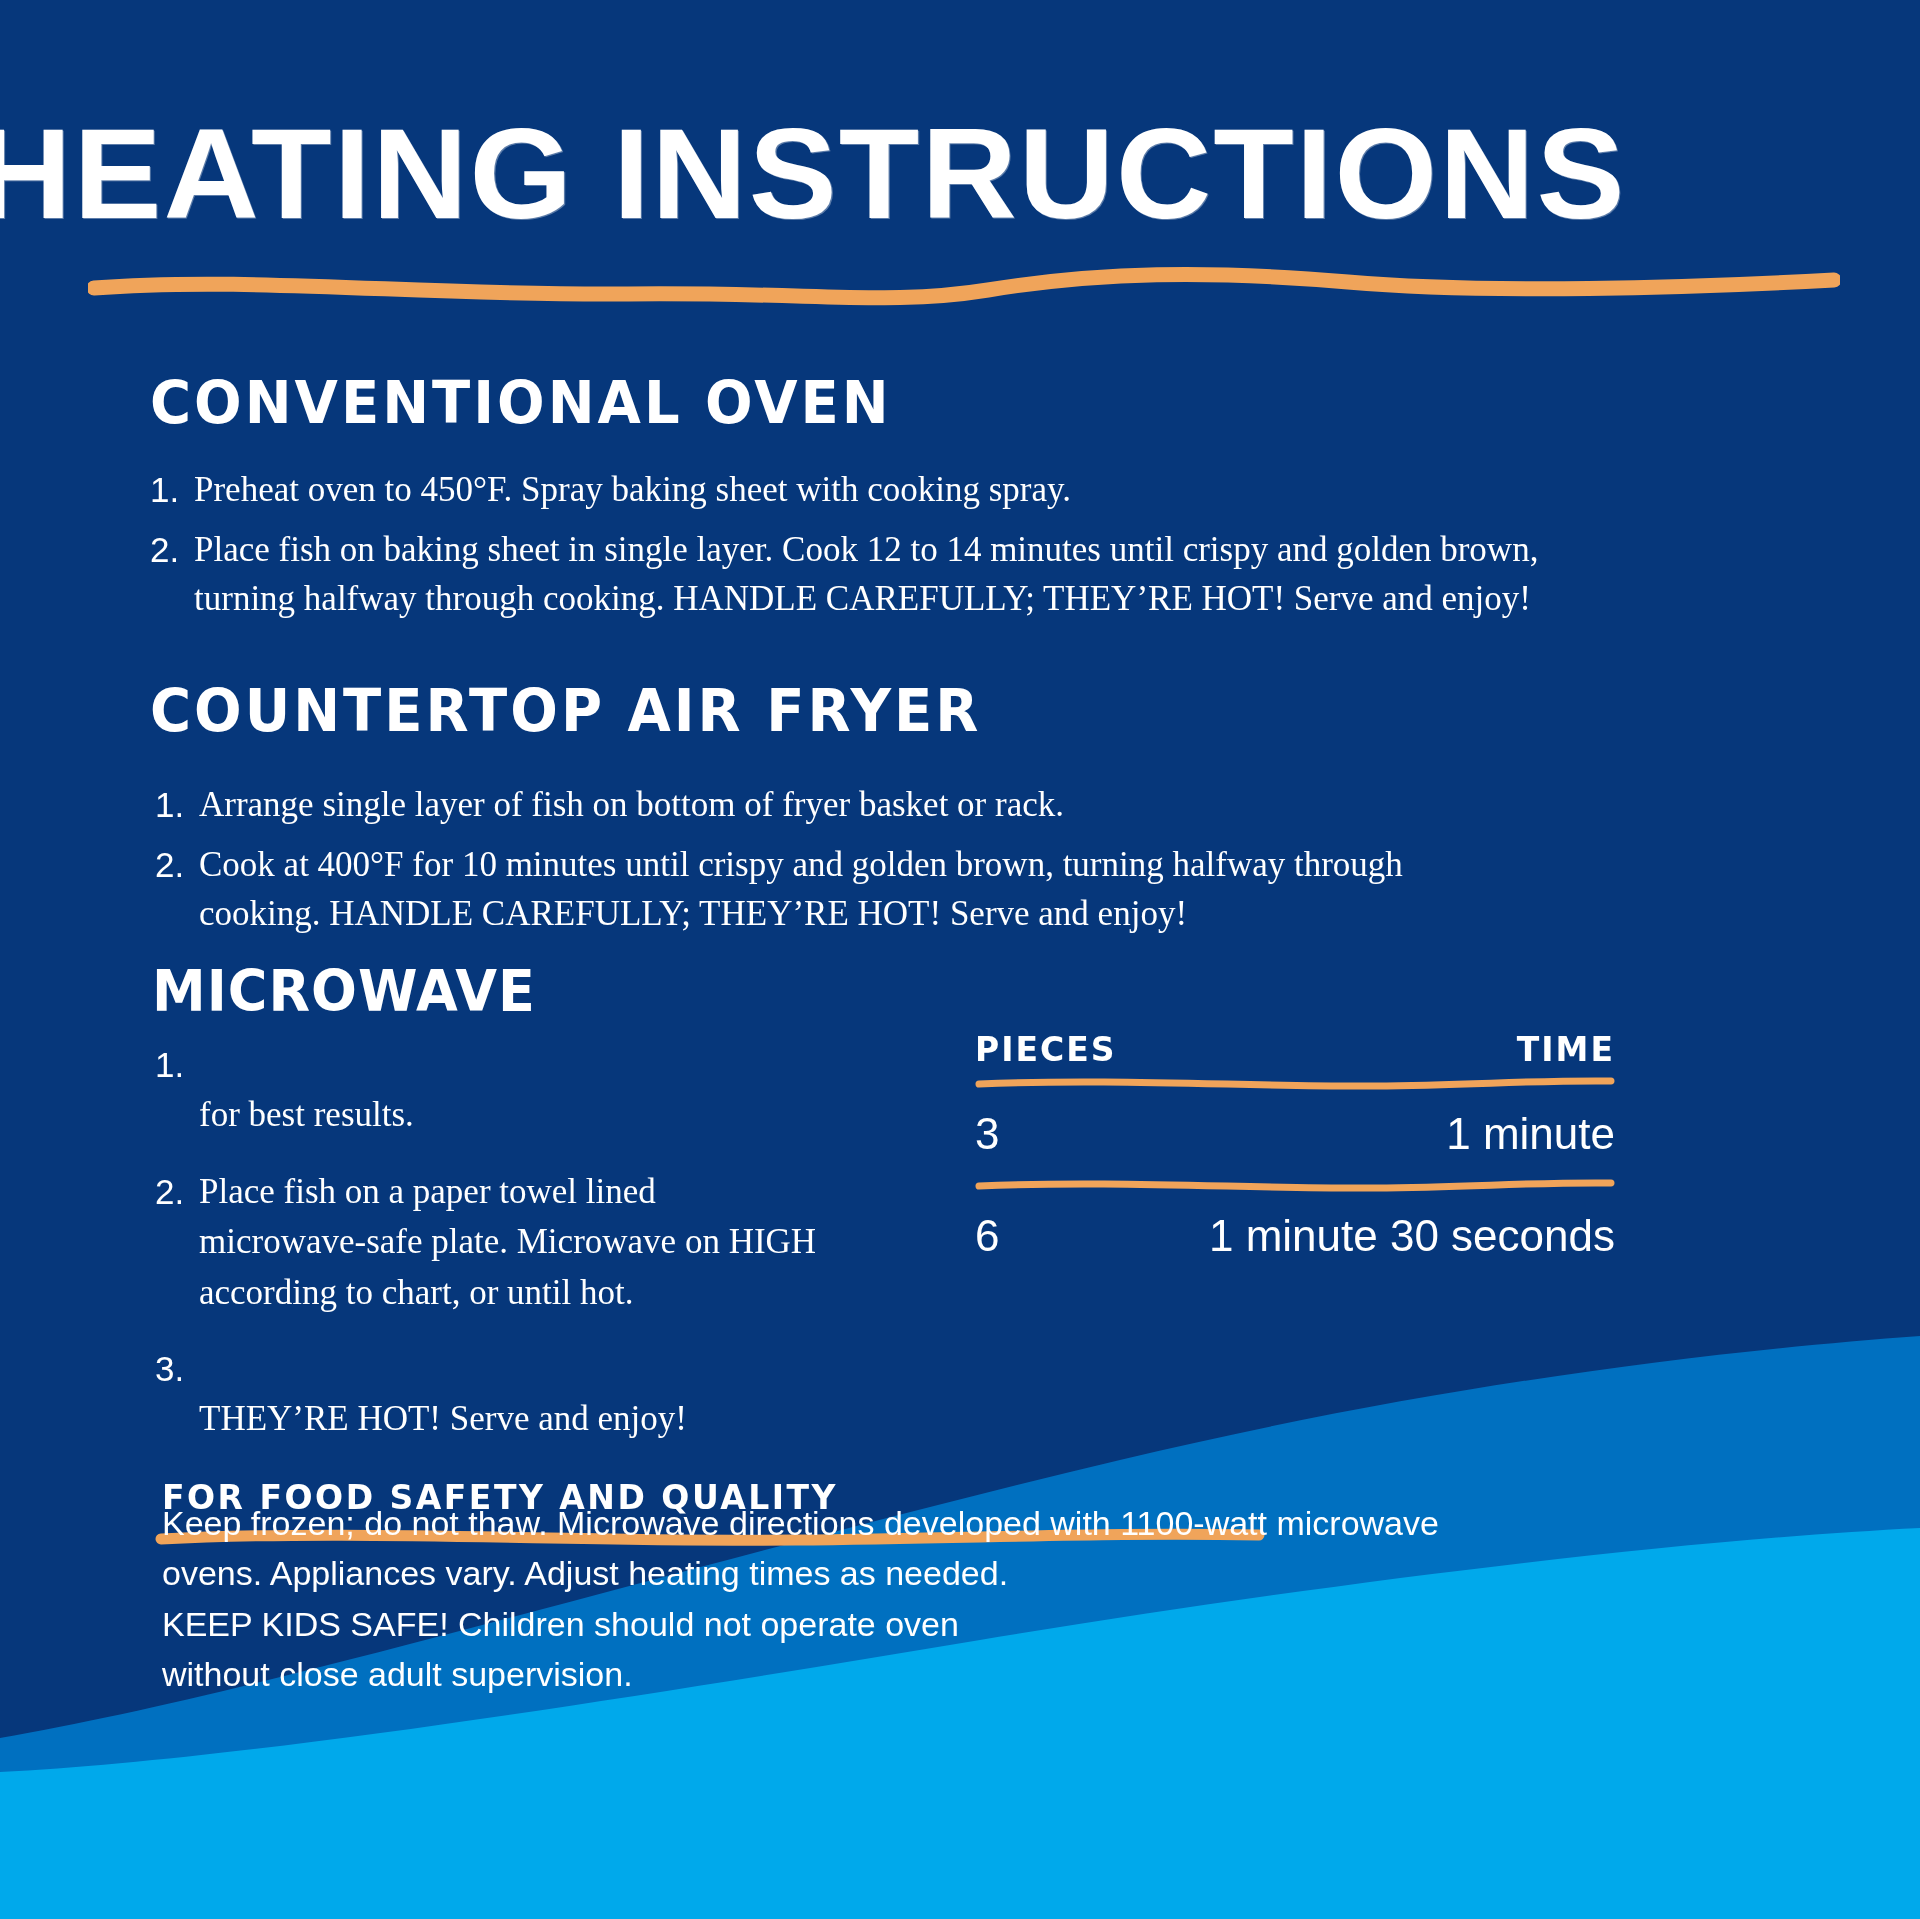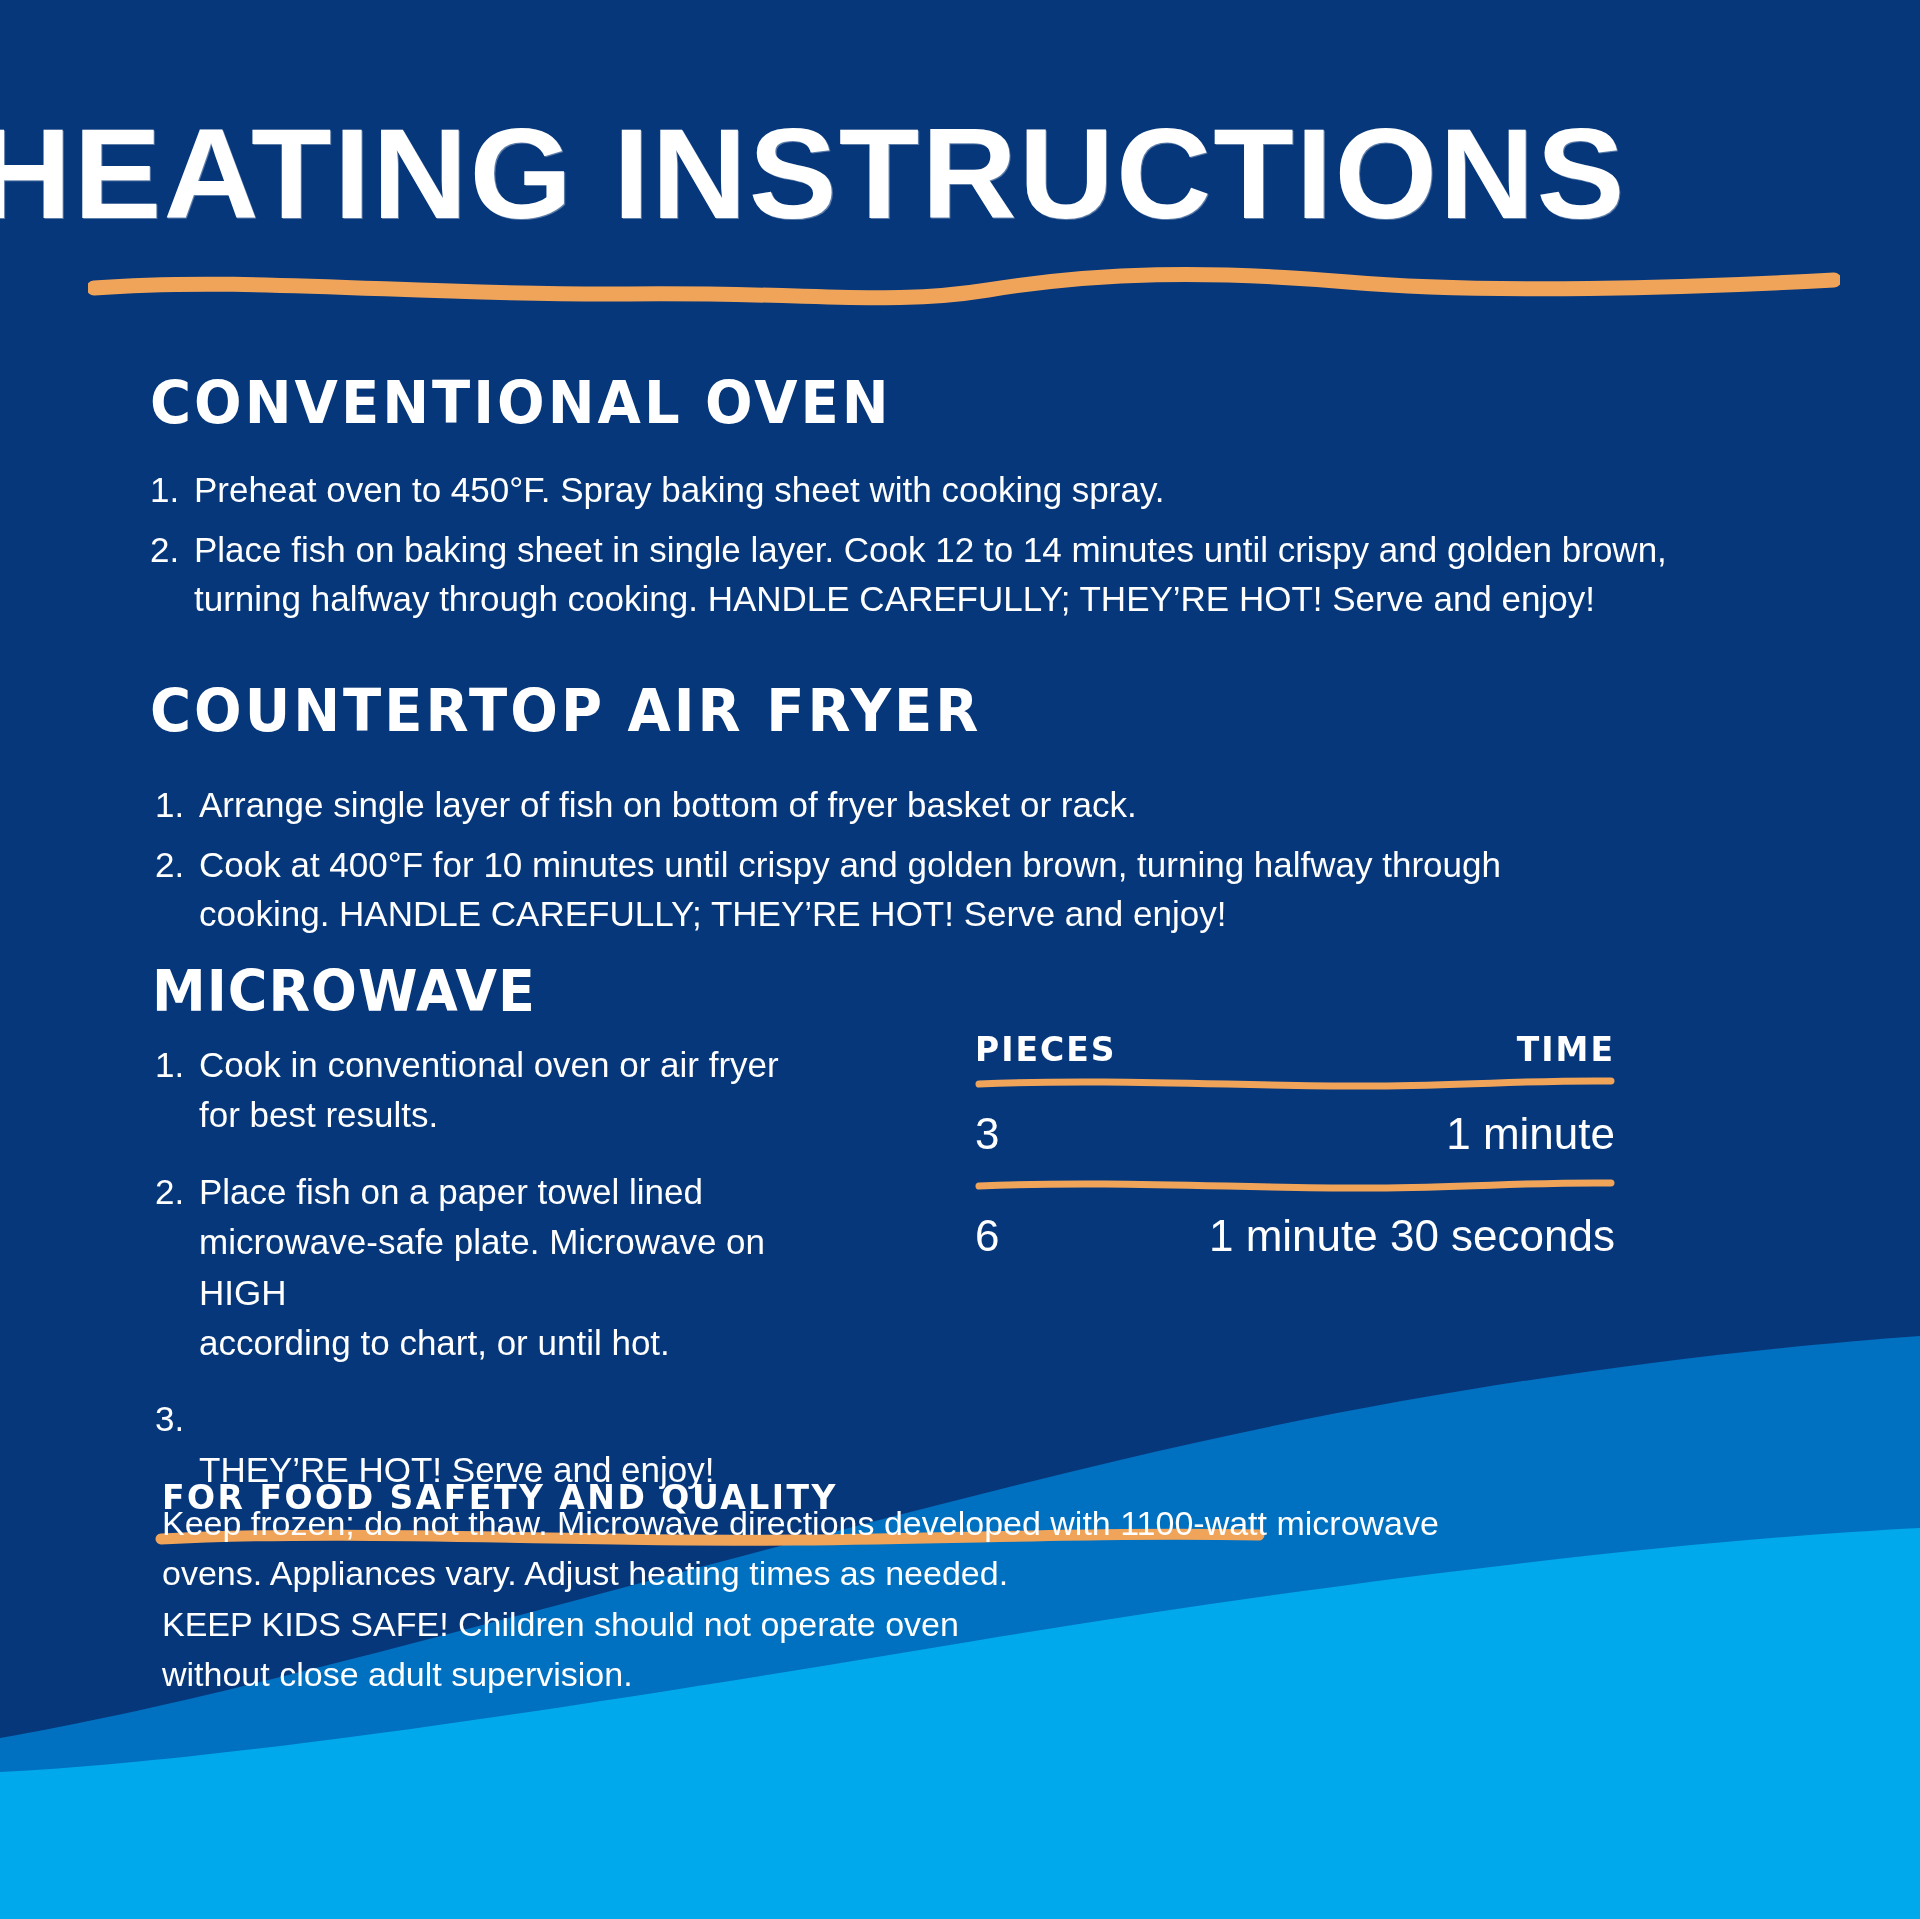--- a/index.html
+++ b/index.html
@@ -83,21 +83,21 @@
   .step {
     display: flex;
     align-items: flex-start;
   }
   .step-num {
     flex: 0 0 auto;
     width: 46px;
     text-align: left;
     white-space: nowrap;
   }
-  .step-txt { flex: 1 1 auto; }
+  .step-txt { flex: 1 1 auto; font-family: Liberation Serif, serif; }
 
   #oven-steps { left: 150px; top: 465px; width: 1700px; }
   #oven-steps .step { margin-bottom: 10px; }
   #oven-steps .step-num { width: 44px; }
 
   #fryer-steps { left: 155px; top: 780px; width: 1700px; }
   #fryer-steps .step { margin-bottom: 10px; }
   #fryer-steps .step-num { width: 44px; }
 
   #micro-steps {
@@ -220,21 +220,21 @@
         </span>
       </div>
     </div>
 
     <div class="sec-head" style="left:152px; top:958px; letter-spacing:1px;">MICROWAVE</div>
 
     <div class="steps" id="micro-steps">
       <div class="step">
         <span class="step-num">1.</span>
         <span class="step-txt">
-          <span>Cook in conventional oven or air fryer</span><br>
+          <br>
           <span>for best results.</span>
         </span>
       </div>
       <div class="step">
         <span class="step-num">2.</span>
         <span class="step-txt">
           <span>Place fish on a paper towel lined</span><br>
           <span>microwave-safe plate. Microwave on HIGH</span><br>
           <span>according to chart, or until hot.</span>
         </span>

